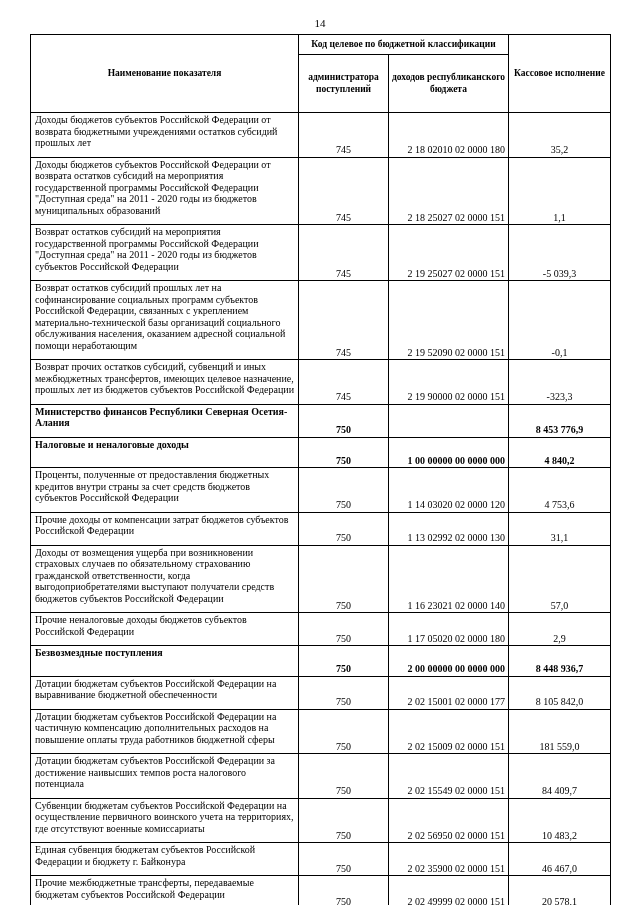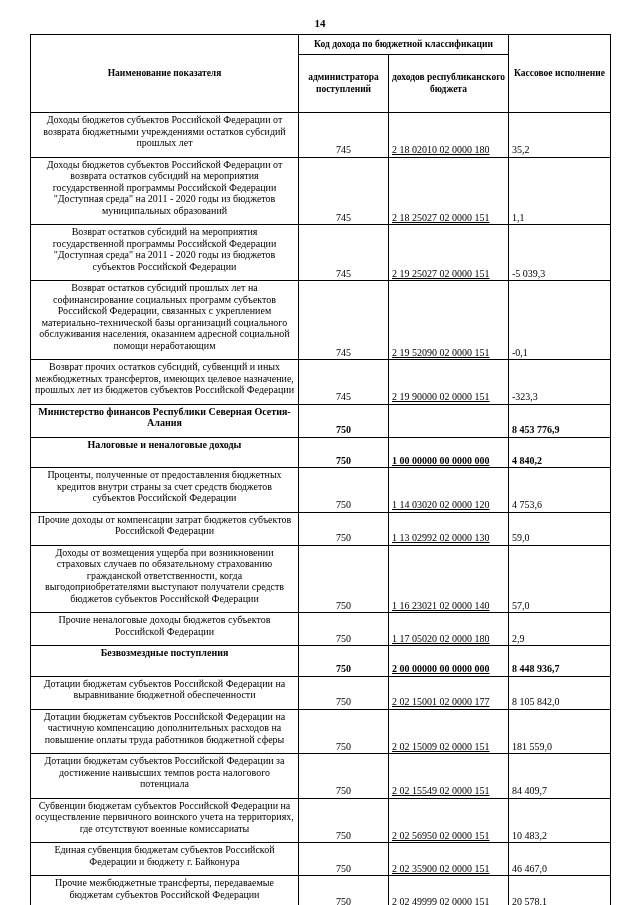--- a/index.html
+++ b/index.html
@@ -9,21 +9,20 @@
     height: 905px;
     font-family: "Liberation Serif", serif;
     color: #000000;
     position: relative;
     overflow: hidden;
   }
   .page-number {
     text-align: center;
     padding-top: 17px;
     font-size: 11px;
-    font-weight: bold;
   }
   table.report {
     border-collapse: collapse;
     table-layout: fixed;
     width: 580px;
     margin: 5px 0 0 30px;
     font-size: 10px;
     line-height: 1.15;
   }
   table.report th,
@@ -34,52 +33,52 @@
     font-weight: bold;
     text-align: center;
     vertical-align: middle;
     padding: 1px 3px;
     font-size: 9.5px;
     line-height: 1.2;
   }
   tr.hdr-top th.code-group { height: 20px; }
   tr.hdr-sub th { height: 58px; }
   td.name {
-    text-align: center;
+    text-align: left;
     vertical-align: top;
     padding: 1px 4px 8px 4px;
     overflow: hidden;
   }
   td.num {
     vertical-align: bottom;
     white-space: nowrap;
     padding: 17px 3px 1px 3px;
     overflow: hidden;
   }
   td.admin { text-align: center; }
-  td.code  { text-align: left; text-decoration: underline; }
-  td.cash  { text-align: left; }
+  td.code  { text-align: right; }
+  td.cash  { text-align: center; }
   tr.bold td { font-weight: bold; }
 </style>
 </head>
 <body>
 
 <div class="page-number">14</div>
 
 <table class="report">
   <colgroup>
     <col style="width:268px">
     <col style="width:90px">
     <col style="width:120px">
     <col style="width:102px">
   </colgroup>
   <thead>
     <tr class="hdr-top">
       <th rowspan="2">Наименование показателя</th>
-      <th colspan="2" class="code-group">Код дохода по бюджетной классификации</th>
+      <th colspan="2" class="code-group">Код целевое по бюджетной классификации</th>
       <th rowspan="2">Кассовое исполнение</th>
     </tr>
     <tr class="hdr-sub">
       <th>администратора поступлений</th>
       <th>доходов республиканского бюджета</th>
     </tr>
   </thead>
   <tbody>
       <tr>
         <td class="name">Доходы бюджетов субъектов Российской Федерации от возврата бюджетными учреждениями остатков субсидий прошлых лет</td>
@@ -126,21 +125,21 @@
       <tr>
         <td class="name">Проценты, полученные от предоставления бюджетных кредитов внутри страны за счет средств бюджетов субъектов Российской Федерации</td>
         <td class="num admin">750</td>
         <td class="num code">1 14 03020 02 0000 120</td>
         <td class="num cash">4 753,6</td>
       </tr>
       <tr>
         <td class="name">Прочие доходы от компенсации затрат бюджетов субъектов Российской Федерации</td>
         <td class="num admin">750</td>
         <td class="num code">1 13 02992 02 0000 130</td>
-        <td class="num cash">59,0</td>
+        <td class="num cash">31,1</td>
       </tr>
       <tr>
         <td class="name">Доходы от возмещения ущерба при возникновении страховых случаев по обязательному страхованию гражданской ответственности, когда выгодоприобретателями выступают получатели средств бюджетов субъектов Российской Федерации</td>
         <td class="num admin">750</td>
         <td class="num code">1 16 23021 02 0000 140</td>
         <td class="num cash">57,0</td>
       </tr>
       <tr>
         <td class="name">Прочие неналоговые доходы бюджетов субъектов Российской Федерации</td>
         <td class="num admin">750</td>

